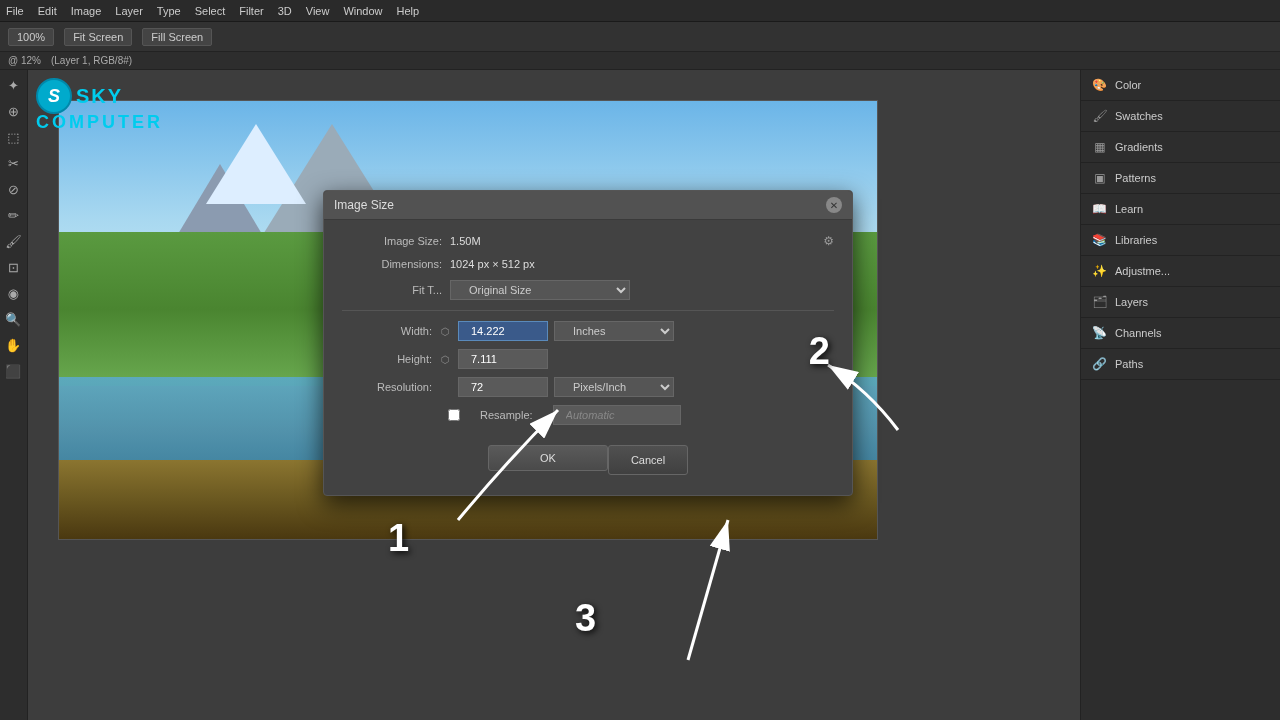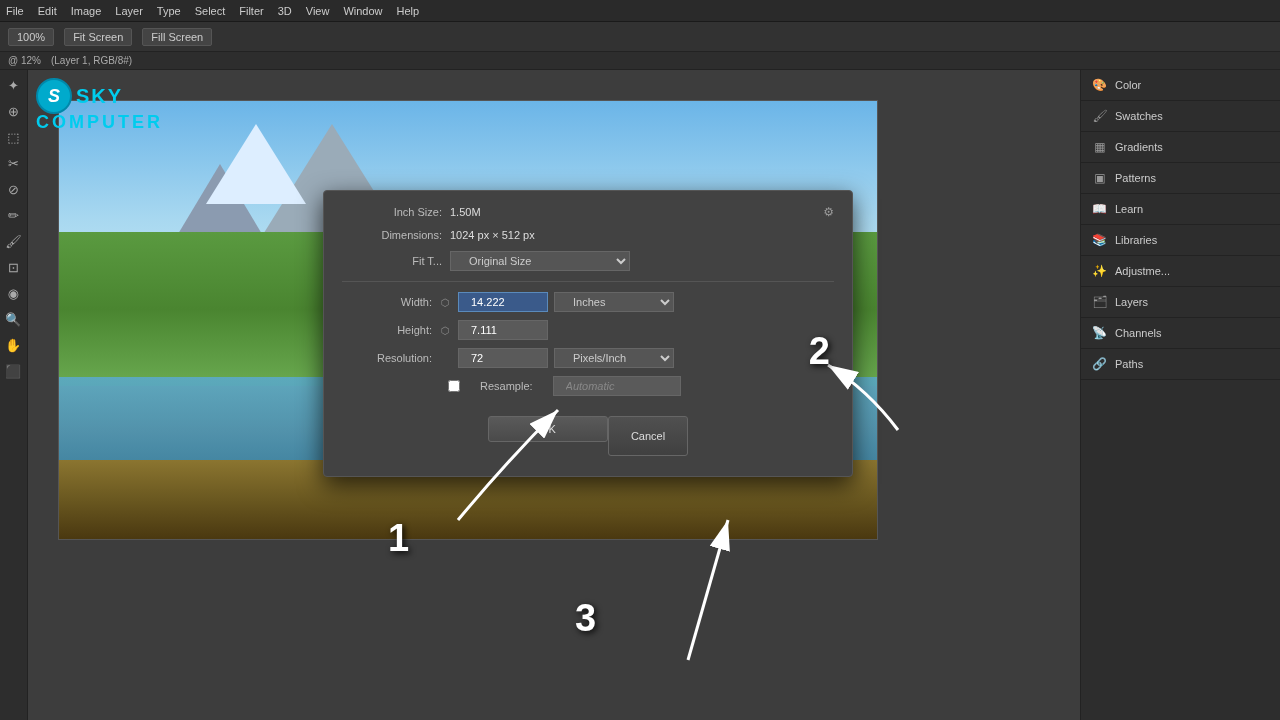--- a/index.html
+++ b/index.html
@@ -370,21 +370,21 @@
       height: 26px;
       background: linear-gradient(to bottom, #5a5a5a, #4a4a4a);
       border: 1px solid #666;
       color: #ddd;
       font-size: 11px;
       cursor: pointer;
       border-radius: 3px;
     }
     .btn-cancel {
       width: 80px;
-      height: 40px;
+      height: 30px;
       background: linear-gradient(to bottom, #505050, #404040);
       border: 1px solid #666;
       color: #ddd;
       font-size: 11px;
       cursor: pointer;
       border-radius: 3px;
       text-align: center;
     }
 
     
@@ -495,24 +495,28 @@
           <div class="mountain2"></div>
           <div class="mountain-snow"></div>
         </div>
         <div class="landscape-green"></div>
         <div class="landscape-water"></div>
         <div class="landscape-ground"></div>
       </div>
     </div>
 
     <div class="dialog">
+      <div class="dialog-titlebar">
+        <span class="dialog-title">Image Size</span>
+        <div class="dialog-close">✕</div>
+      </div>
       <div class="dialog-body">
 
         <div class="info-row">
-          <span class="info-label">Inch Size:</span>
+          <span class="info-label">Image Size:</span>
           <span class="info-value">1.50M</span>
           <span class="info-settings-icon">⚙</span>
         </div>
 
         <div class="info-row">
           <span class="info-label">Dimensions:</span>
           <span class="info-value">1024 px × 512 px</span>
         </div>
 
         <div class="info-row">

